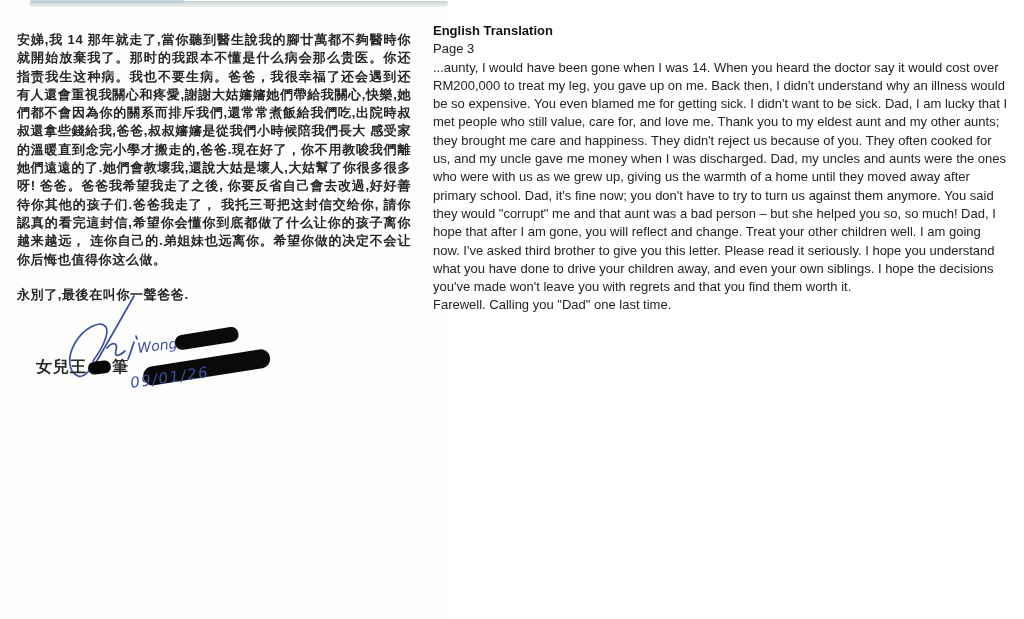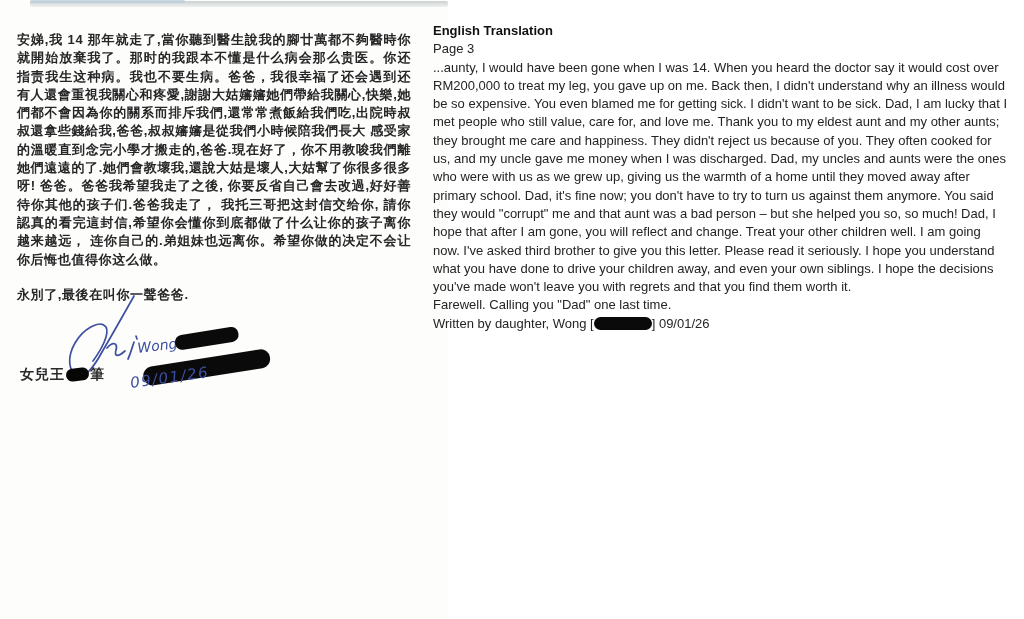--- a/index.html
+++ b/index.html
@@ -31,23 +31,23 @@
     filter:blur(0.35px);
     text-align:justify;
   }
   .cn-text p{margin:0;}
   .cn-text p.para2{margin-top:8px;}
   .cn-text p.farewell{margin-top:17px;}
 
   .sig-svg{position:absolute;left:55px;top:290px;}
 
   .printed-name{
-    position:absolute;left:20px;top:357px;
-    color:#2a2a2a;font-size:14px;font-weight:600;letter-spacing:1px;
-    filter:blur(0.3px);white-space:nowrap;margin-top:9px;
+    position:absolute;left:36px;top:357px;
+    color:#2a2a2a;font-size:16px;font-weight:600;letter-spacing:1px;
+    filter:blur(0.3px);white-space:nowrap;
   }
   .name-redaction{
     display:inline-block;width:23px;height:13px;background:#060606;
     border-radius:8px;transform:rotate(-7deg);vertical-align:-2px;
     margin:0 1px;
   }
 
   
   .trans-panel{
     position:absolute;left:433px;top:22px;width:578px;
@@ -92,14 +92,13 @@
   <div class="printed-name">
     <span>女兒王</span><span class="name-redaction"></span><span>筆</span>
   </div>
 </div>
 
 <div class="trans-panel">
   <p class="trans-header">English Translation</p>
   <p>Page 3</p>
   <p>...aunty, I would have been gone when I was 14. When you heard the doctor say it would cost over RM200,000 to treat my leg, you gave up on me. Back then, I didn't understand why an illness would be so expensive. You even blamed me for getting sick. I didn't want to be sick. Dad, I am lucky that I met people who still value, care for, and love me. Thank you to my eldest aunt and my other aunts; they brought me care and happiness. They didn't reject us because of you. They often cooked for us, and my uncle gave me money when I was discharged. Dad, my uncles and aunts were the ones who were with us as we grew up, giving us the warmth of a home until they moved away after primary school. Dad, it's fine now; you don't have to try to turn us against them anymore. You said they would "corrupt" me and that aunt was a bad person – but she helped you so, so much! Dad, I hope that after I am gone, you will reflect and change. Treat your other children well. I am going now. I've asked third brother to give you this letter. Please read it seriously. I hope you understand what you have done to drive your children away, and even your own siblings. I hope the decisions you've made won't leave you with regrets and that you find them worth it.</p>
   <p>Farewell. Calling you "Dad" one last time.</p>
-  <p><span>Written by daughter, Wong [</span><span class="written-redaction"></span><span>] 09/01/26</span></p>
 </div>
 
 </body></html>

